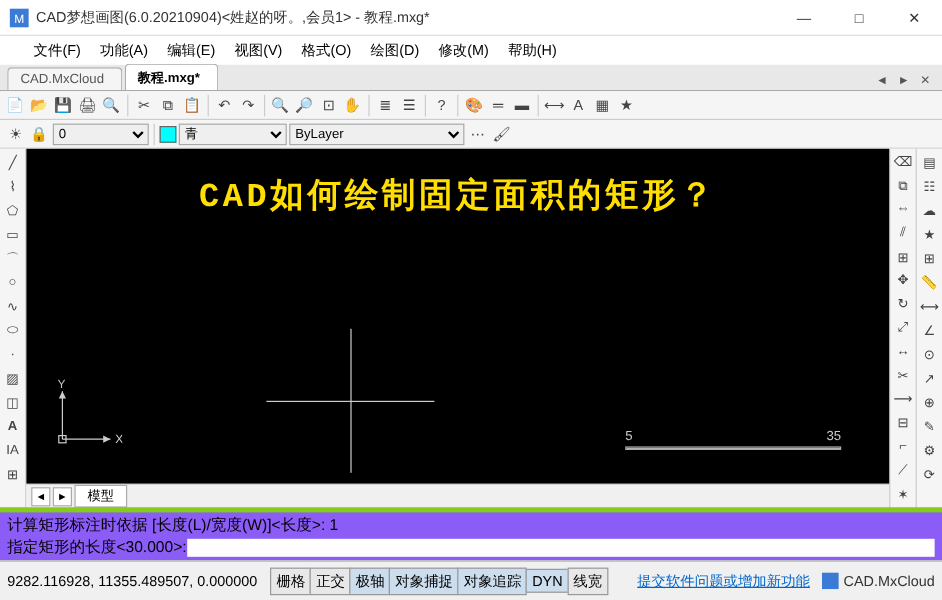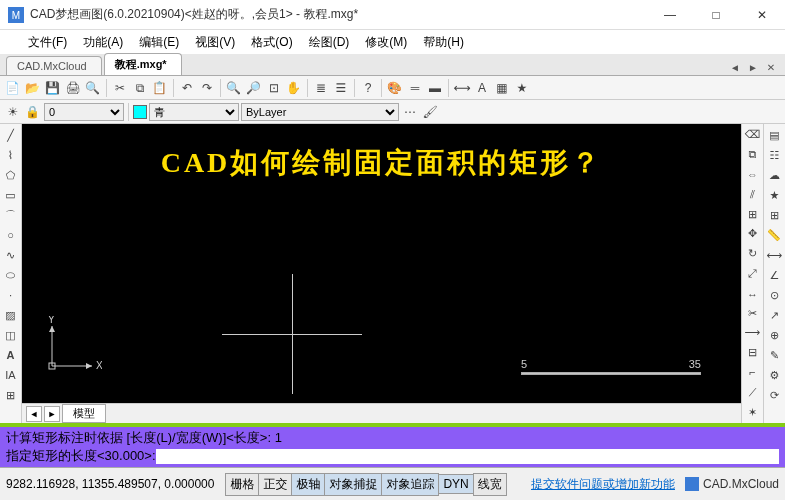--- a/index.html
+++ b/index.html
@@ -25,21 +25,21 @@
 .toolbar select { height: 18px; font-size: 11px; border: 1px solid #aaa; }
 .toolbar .colorswatch { width: 14px; height: 14px; border: 1px solid #666; }
 
 .workspace { flex: 1; display: flex; min-height: 0; background: #f0f0f0; }
 .vstrip { width: 22px; background: #f5f5f5; display: flex; flex-direction: column; align-items: center; padding: 2px 0; gap: 2px; border-right: 1px solid #ccc; }
 .vstrip.right { border-right: none; border-left: 1px solid #ccc; }
 .vstrip .tool { width: 18px; height: 18px; display: flex; align-items: center; justify-content: center; font-size: 11px; color: #444; }
 
 .canvas-wrap { flex: 1; display: flex; flex-direction: column; min-width: 0; }
 .canvas { flex: 1; background: #000; position: relative; overflow: hidden; }
-.canvas .headline { position: absolute; top: 20px; left: 50%; transform: translateX(-50%); color: #ffde00; font-family: Liberation Serif, serif; font-size: 28px; font-weight: bold; letter-spacing: 3px; white-space: nowrap; }
+.canvas .headline { position: absolute; top: 20px; left: 50%; transform: translateX(-50%); color: #ffde00; font-family: Liberation Mono, monospace; font-size: 28px; font-weight: bold; letter-spacing: 3px; white-space: nowrap; }
 .canvas .cross-h { position: absolute; top: 210px; left: 200px; width: 140px; height: 1px; background: #ccc; }
 .canvas .cross-v { position: absolute; top: 150px; left: 270px; width: 1px; height: 120px; background: #ccc; }
 .canvas .ucs { position: absolute; bottom: 24px; left: 20px; color: #ccc; }
 .canvas .ruler { position: absolute; bottom: 28px; right: 40px; color: #ccc; font-size: 11px; }
 .canvas .ruler .bar { width: 180px; height: 3px; background: linear-gradient(#888,#fff); margin-top: 2px; border: 1px solid #aaa; }
 .canvas .ruler .labels { display: flex; justify-content: space-between; width: 180px; }
 
 .canvas-tabs { height: 20px; background: #f0f0f0; display: flex; align-items: center; padding: 0 4px; gap: 2px; border-top: 1px solid #ccc; }
 .canvas-tabs .arrow { width: 16px; height: 16px; border: 1px solid #aaa; display: flex; align-items: center; justify-content: center; font-size: 9px; background: #fff; }
 .canvas-tabs .ctab { padding: 1px 10px; background: #fff; border: 1px solid #aaa; font-size: 11px; }
@@ -125,21 +125,21 @@
   <div class="tool">★</div>
 </div>
 
 <div class="toolbar">
   <div class="tool">☀</div>
   <div class="tool">🔒</div>
   <select style="width:80px"><option>0</option></select>
   <div class="sep"></div>
   <div class="colorswatch" style="background:#0ff"></div>
   <select style="width:90px"><option>青</option></select>
-  <select style="width:158px"><option>ByLayer</option></select>
+  <select style="width:146px"><option>ByLayer</option></select>
   <div class="tool">⋯</div>
   <div class="tool">🖌</div>
 </div>
 
 <div class="workspace">
   <div class="vstrip">
     <div class="tool">╱</div>
     <div class="tool">⌇</div>
     <div class="tool">⬠</div>
     <div class="tool">▭</div>

